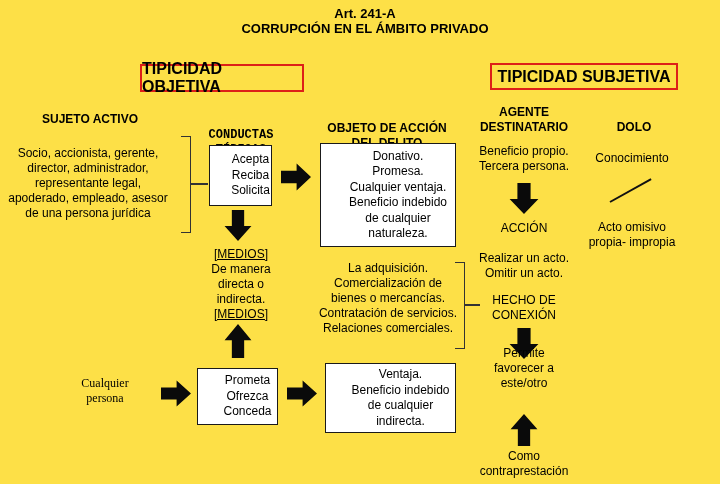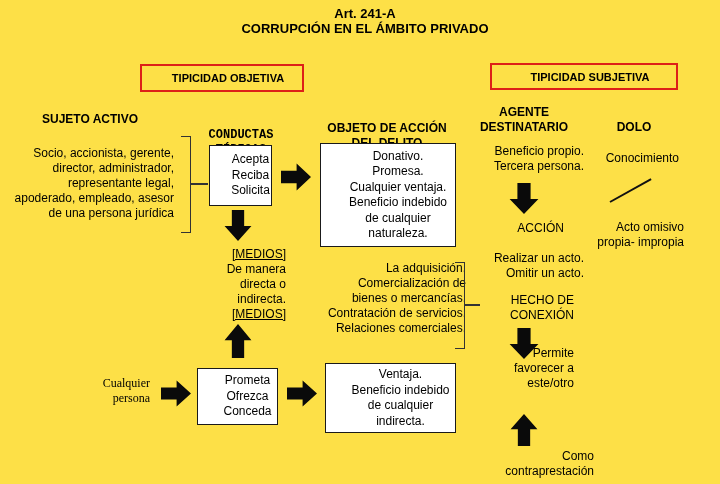--- a/index.html
+++ b/index.html
@@ -4,26 +4,26 @@
 <style>
   :root { --accent:#dd2018; --ink:#000; }
   html,body { margin:0; padding:0; background:#fff; }
   .canvas {
     position:relative; width:720px; height:484px; background:#fde047;
     font-family:"Liberation Sans", sans-serif; color:var(--ink); overflow:hidden;
   }
   .abs { position:absolute; }
   .pre { white-space:pre-line; }
   .ctr { text-align:center; }
-  .body-txt { font-size:12px; line-height:15px;text-align:right; }
+  .body-txt { font-size:12px; line-height:15px; }
   .hdr { font-size:12px; font-weight:bold; line-height:14.5px; text-align:center; white-space:pre-line; }
   .title-line { font-size:13px; font-weight:bold; line-height:15px; text-align:center; }
   .badge {
-    border:2px solid var(--accent); font-weight:bold; font-size:11px;
-    display:flex; align-items:center; justify-content:center; box-sizing:border-box;padding-left:12px;
+    border:2px solid var(--accent); font-weight:bold; font-size:16px;
+    display:flex; align-items:center; justify-content:center; box-sizing:border-box;
   }
   .box {
     border:1.5px solid #1a1a1a; box-sizing:border-box; background:#fff;
     display:flex; align-items:center; justify-content:center;
     text-align:center; font-size:12px; line-height:15.5px; white-space:pre-line;padding-left:20px;
   }
   .arrow { background:#0a0a0a; }
   .arrow.r { clip-path: polygon(0 28%, 52% 28%, 52% 2%, 100% 50%, 52% 98%, 52% 72%, 0 72%); }
   .arrow.d { clip-path: polygon(28% 0, 72% 0, 72% 52%, 98% 52%, 50% 100%, 2% 52%, 28% 52%); }
   .arrow.u { clip-path: polygon(50% 0, 98% 48%, 72% 48%, 72% 100%, 28% 100%, 28% 48%, 2% 48%); }

